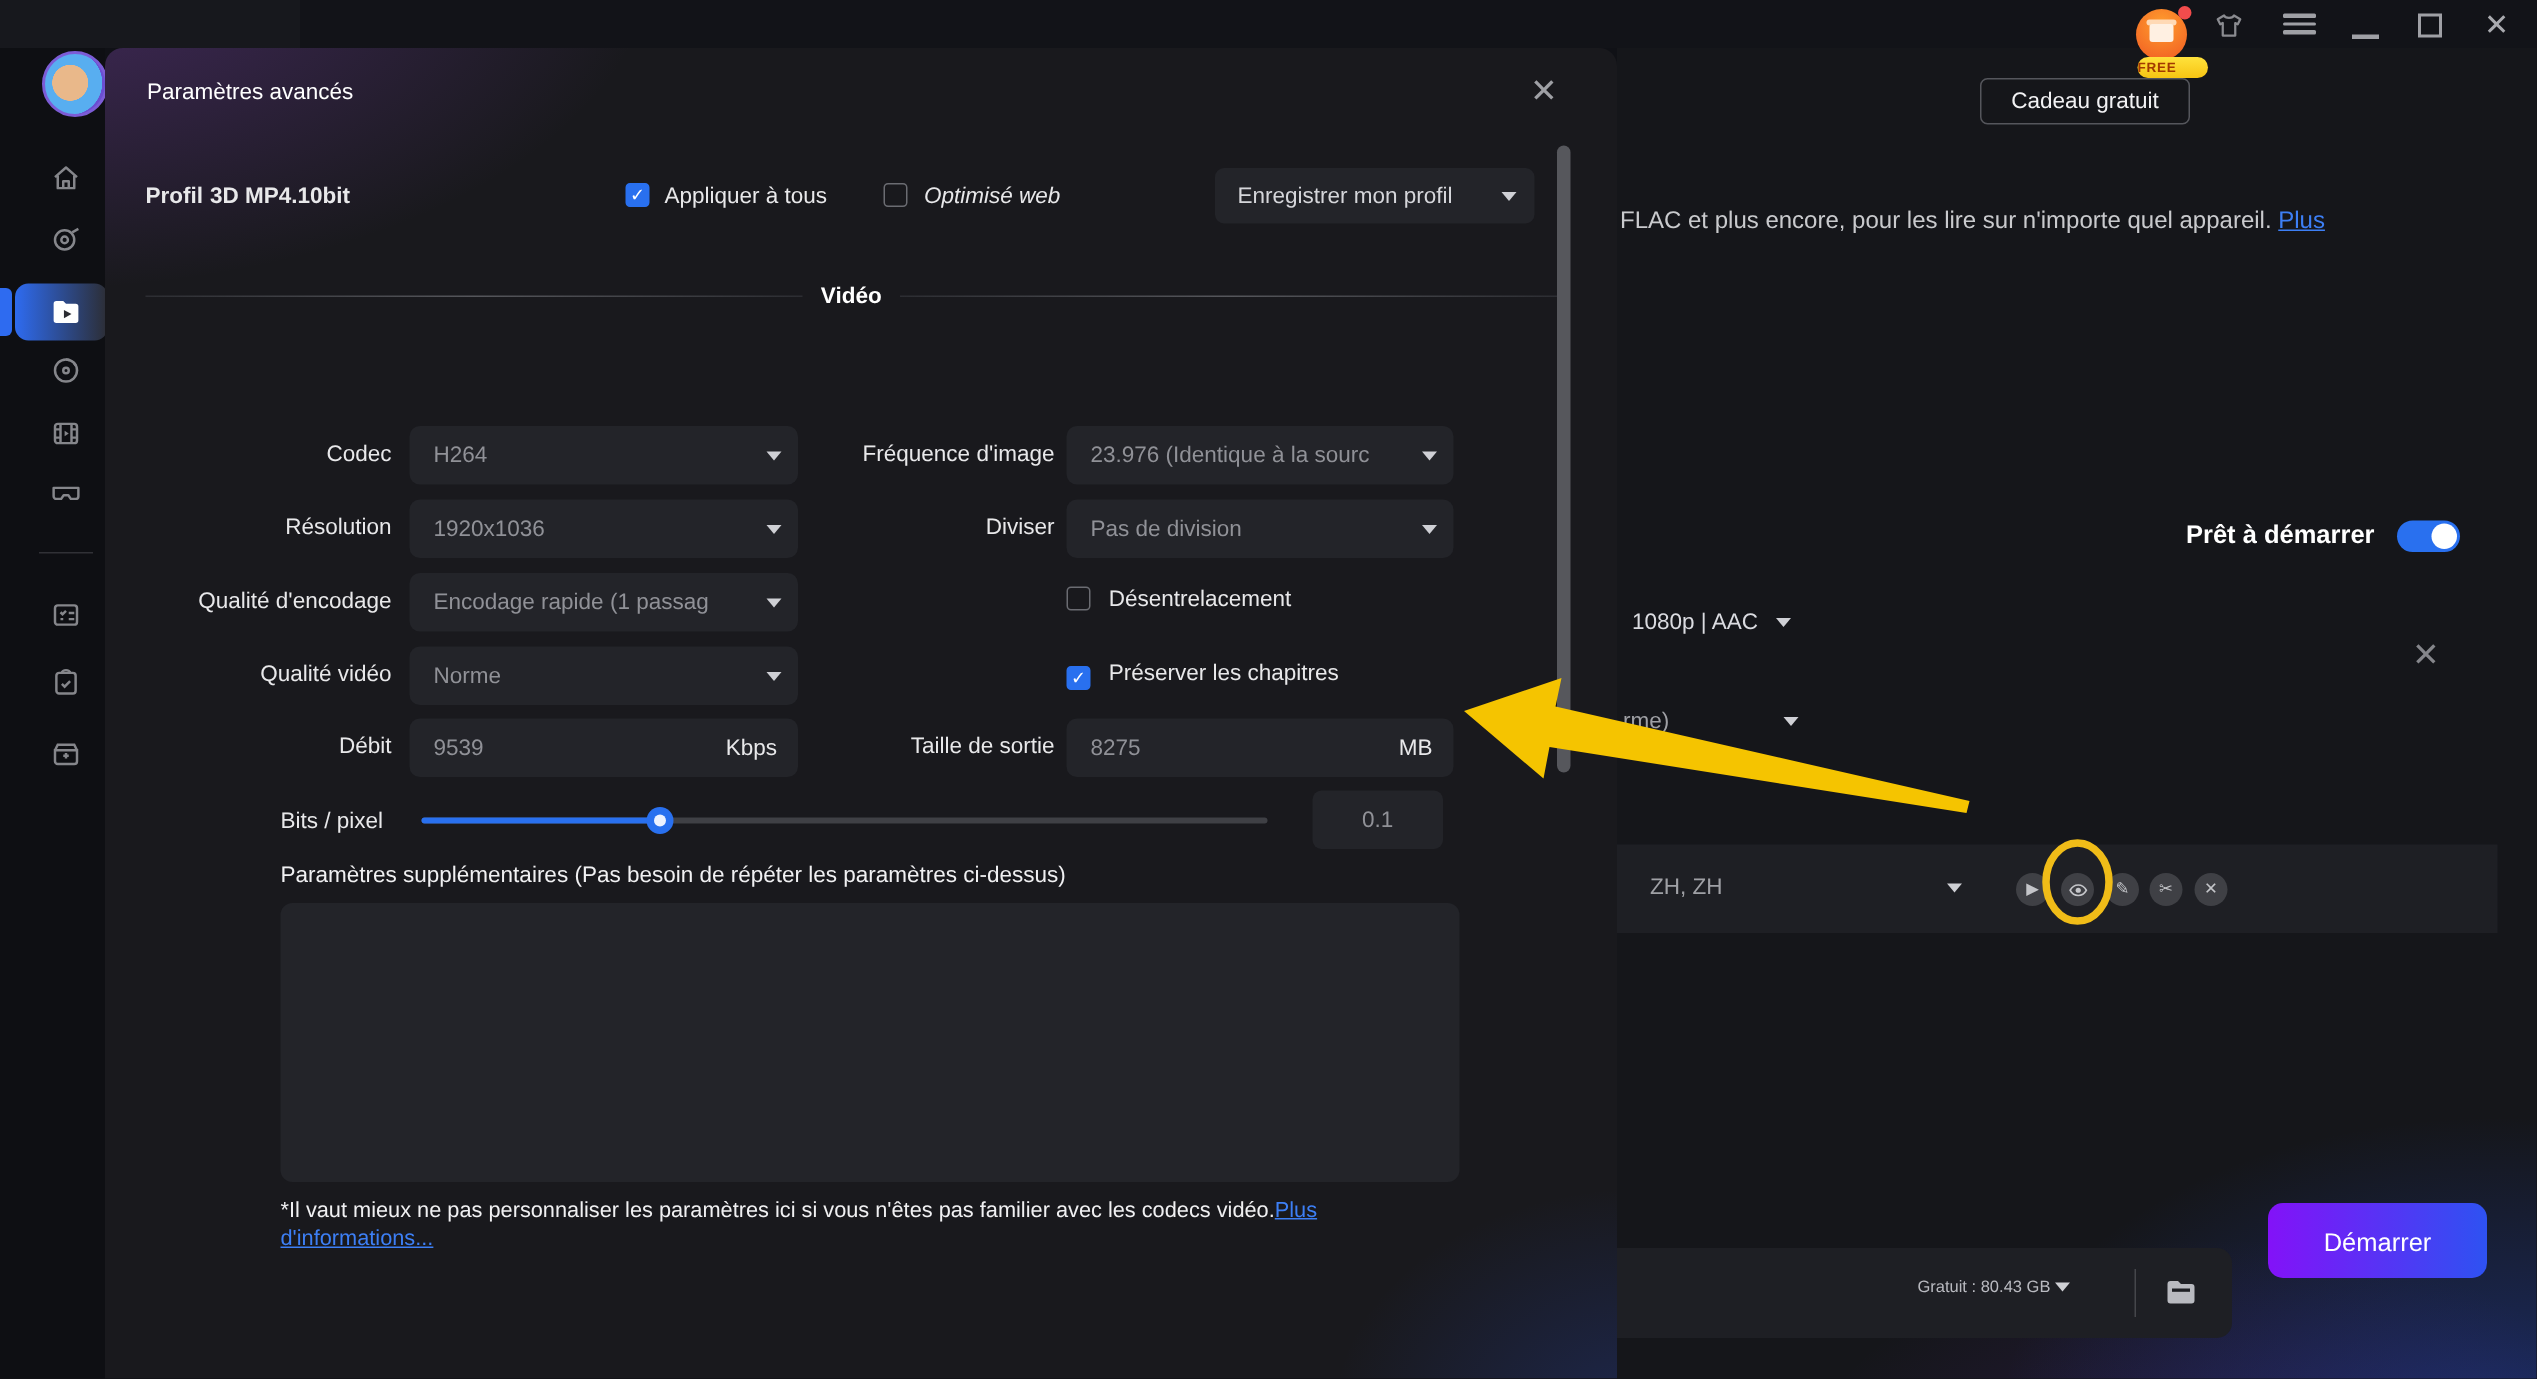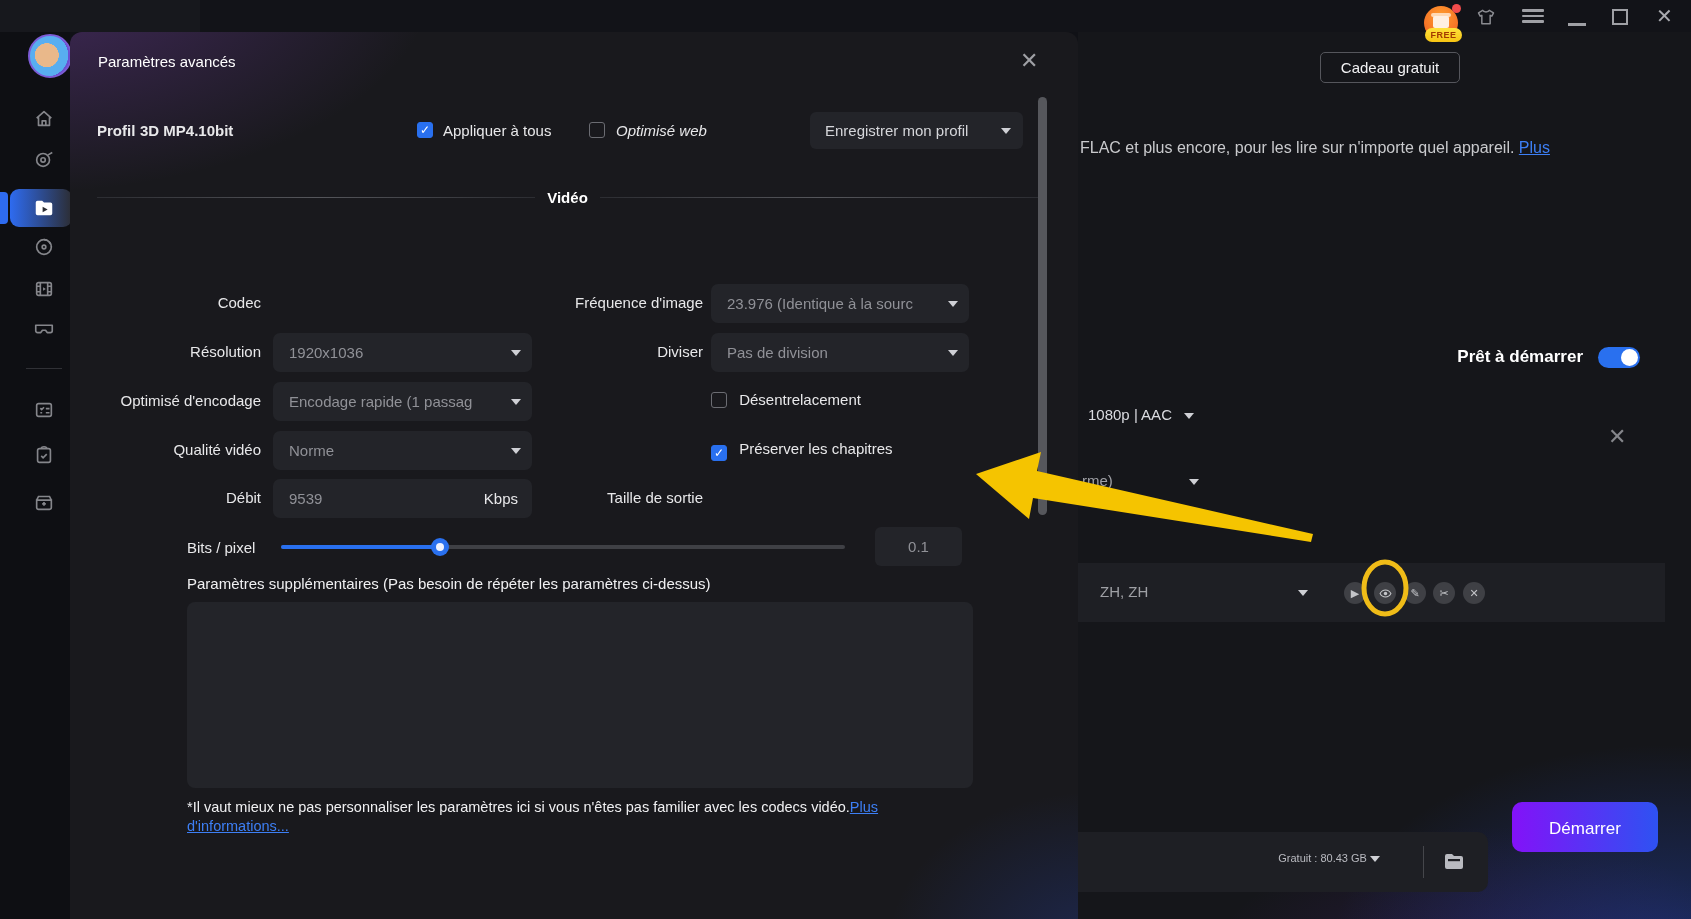--- a/index.html
+++ b/index.html
@@ -10,23 +10,23 @@
   
   .topbar { position:absolute; left:0; top:0; width:1691px; height:32px; background:#121318; z-index:2; }
   .topbar-left { position:absolute; left:0; top:0; width:200px; height:32px; background:#17181d; }
   .win-ctl { position:absolute; color:#a9aaaf; cursor:pointer; }
   .gift-wrap { position:absolute; left:1424px; top:6px; width:38px; height:38px; z-index:3; }
   .gift-circle { position:absolute; left:0; top:0; width:34px; height:34px; border-radius:50%;
     background:radial-gradient(circle at 50% 30%, #ff9d2e, #f05a22); }
   .gift-box { position:absolute; left:9px; top:10px; width:16px; height:12px; background:#fff0e2; border-radius:2px; }
   .gift-lid { position:absolute; left:7px; top:7px; width:20px; height:4px; background:#ffd9b5; border-radius:2px; }
   .gift-dot { position:absolute; left:28px; top:-2px; width:9px; height:9px; border-radius:50%; background:#f24c4c; }
-  .free-pill { position:absolute; left:1px; top:22px; width:37px; height:14px; border-radius:7px;
+  .free-pill { position:absolute; left:1px; top:32px; width:47px; height:14px; border-radius:7px;
     background:linear-gradient(#ffe23c,#f7c413); color:#a33a00; font-size:9px; font-weight:bold;
-    text-align:center; line-height:14px; letter-spacing:.5px; }
+    line-height:14px; letter-spacing:.5px; }
   .hamburger span { display:block; width:22px; height:2.5px; background:#9fa0a5; margin:3px 0; border-radius:1px; }
 
   
   .sidebar { position:absolute; left:0; top:32px; width:70px; height:887px; background:#0e0f13; z-index:1; }
   .avatar { position:absolute; left:28px; top:2px; width:44px; height:44px; border-radius:50%;
     background:radial-gradient(circle at 42% 48%, #e9b88a 0 38%, #58aef0 39% 68%, #6a4fd2 69%);
     border:2px solid #7c5cd6; }
   .side-ic { position:absolute; left:33px; width:22px; height:22px; color:#85868b; }
   .side-active-pill { position:absolute; left:10px; top:157px; width:62px; height:38px; border-radius:9px;
     background:linear-gradient(90deg,#2e6bf0,#2c2d33); }
@@ -300,38 +300,42 @@
     </div>
   </div>
 
   <div class="section-div" style="top:157px;">
     <div class="line"></div>
     <div class="cap">Vidéo</div>
     <div class="line"></div>
   </div>
 
   <div class="f-label" style="top:252px;">Codec</div>
+  <div class="f-field" style="left:203px; top:252px;">
+    <span>H264</span>
+    <span class="caret"></span>
+  </div>
   <div class="f-label rcol" style="top:252px;">Fréquence d'image</div>
   <div class="f-field rcol" style="top:252px;">
     <span>23.976 (Identique à la sourc</span>
     <span class="caret"></span>
   </div>
 
   <div class="f-label" style="top:301px;">Résolution</div>
   <div class="f-field" style="left:203px; top:301px;">
     <span>1920x1036</span>
     <span class="caret"></span>
   </div>
   <div class="f-label rcol" style="top:301px;">Diviser</div>
   <div class="f-field rcol" style="top:301px;">
     <span>Pas de division</span>
     <span class="caret"></span>
   </div>
 
-  <div class="f-label" style="top:350px;">Optimisé d'encodage</div>
+  <div class="f-label" style="top:350px;">Qualité d'encodage</div>
   <div class="f-field" style="left:203px; top:350px;">
     <span>Encodage rapide (1 passag</span>
     <span class="caret"></span>
   </div>
   <div class="chk-row" style="top:350px;">
     <span class="chk"></span>
     <span style="margin-left:8px;">Désentrelacement</span>
   </div>
 
   <div class="f-label" style="top:399px;">Qualité vidéo</div>
@@ -343,20 +347,24 @@
     <span class="chk on">✓</span>
     <span style="margin-left:8px;">Préserver les chapitres</span>
   </div>
 
   <div class="f-label" style="top:447px;">Débit</div>
   <div class="f-field" style="left:203px; top:447px;">
     <span>9539</span>
     <span class="unit">Kbps</span>
   </div>
   <div class="f-label rcol" style="top:447px;">Taille de sortie</div>
+  <div class="f-field rcol" style="top:447px;">
+    <span>8275</span>
+    <span class="unit">MB</span>
+  </div>
 
   <div class="slider-row">
     <div class="slider-label">Bits / pixel</div>
     <div class="slider-track">
       <div class="slider-fill"></div>
       <div class="slider-thumb" style="left:150px;"></div>
     </div>
     <div class="slider-val">0.1</div>
   </div>
 

